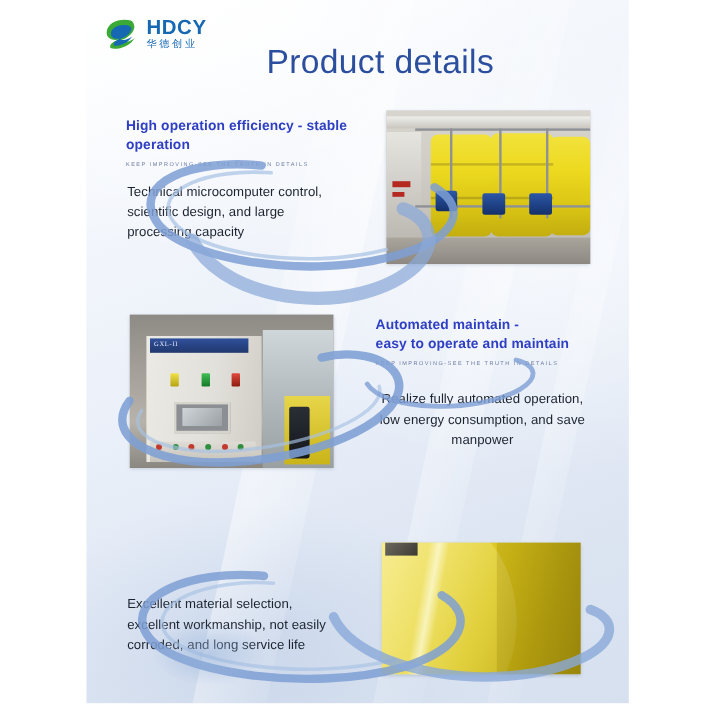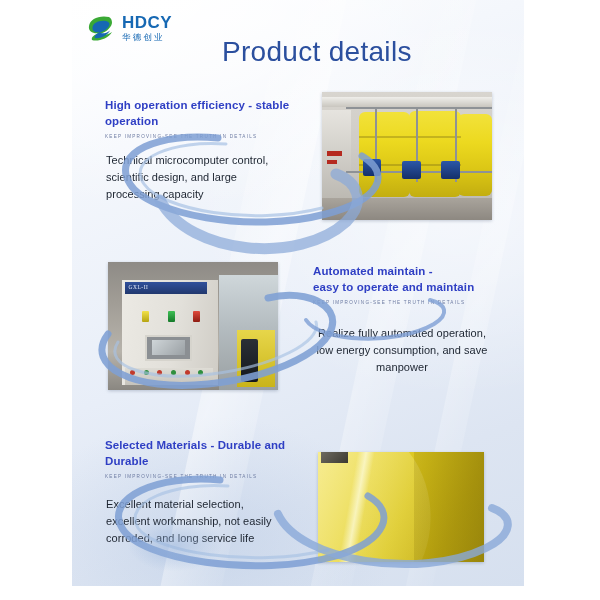--- a/index.html
+++ b/index.html
@@ -233,24 +233,20 @@
   </svg>
 
   <div class="photo" style="left:318px;top:452px;width:166px;height:110px;">
     <div class="ph3-a"></div>
     <div class="ph3-curve"></div>
     <div class="ph3-dark"></div>
     <div class="ph3-corner"></div>
     <div class="ph3-hl"></div>
   </div>
 
-  <div class="block" style="left:105px;top:438px;width:210px;">
-    <div class="b-head">Selected Materials - Durable and Durable</div>
-    <div class="b-sub">KEEP IMPROVING-SEE THE TRUTH IN DETAILS</div>
-  </div>
   <div class="b-body block" style="left:106px;top:496px;width:178px;">Excellent material selection, excellent workmanship, not easily corroded, and long service life</div>
 
   <svg class="swoosh" style="left:96px;top:470px;" width="300" height="120" viewBox="0 0 300 120">
     <path d="M124 10 C 62 4 8 28 26 58 C 44 90 160 108 240 86 C 292 70 300 42 272 26" fill="none" stroke="#7e9fd4" stroke-width="7" stroke-linecap="round" opacity=".85"></path>
     <path d="M132 16 C 78 12 26 32 42 58 C 58 82 156 98 232 80" fill="none" stroke="#a8c2e4" stroke-width="3" stroke-linecap="round" opacity=".65"></path>
   </svg>
   <svg class="swoosh" style="left:270px;top:500px;" width="260" height="90" viewBox="0 0 260 90">
     <path d="M8 14 C 30 62 150 80 216 48 C 244 34 244 16 222 8" fill="none" stroke="#8aa9d8" stroke-width="8" stroke-linecap="round" opacity=".8"></path>
   </svg>
 

